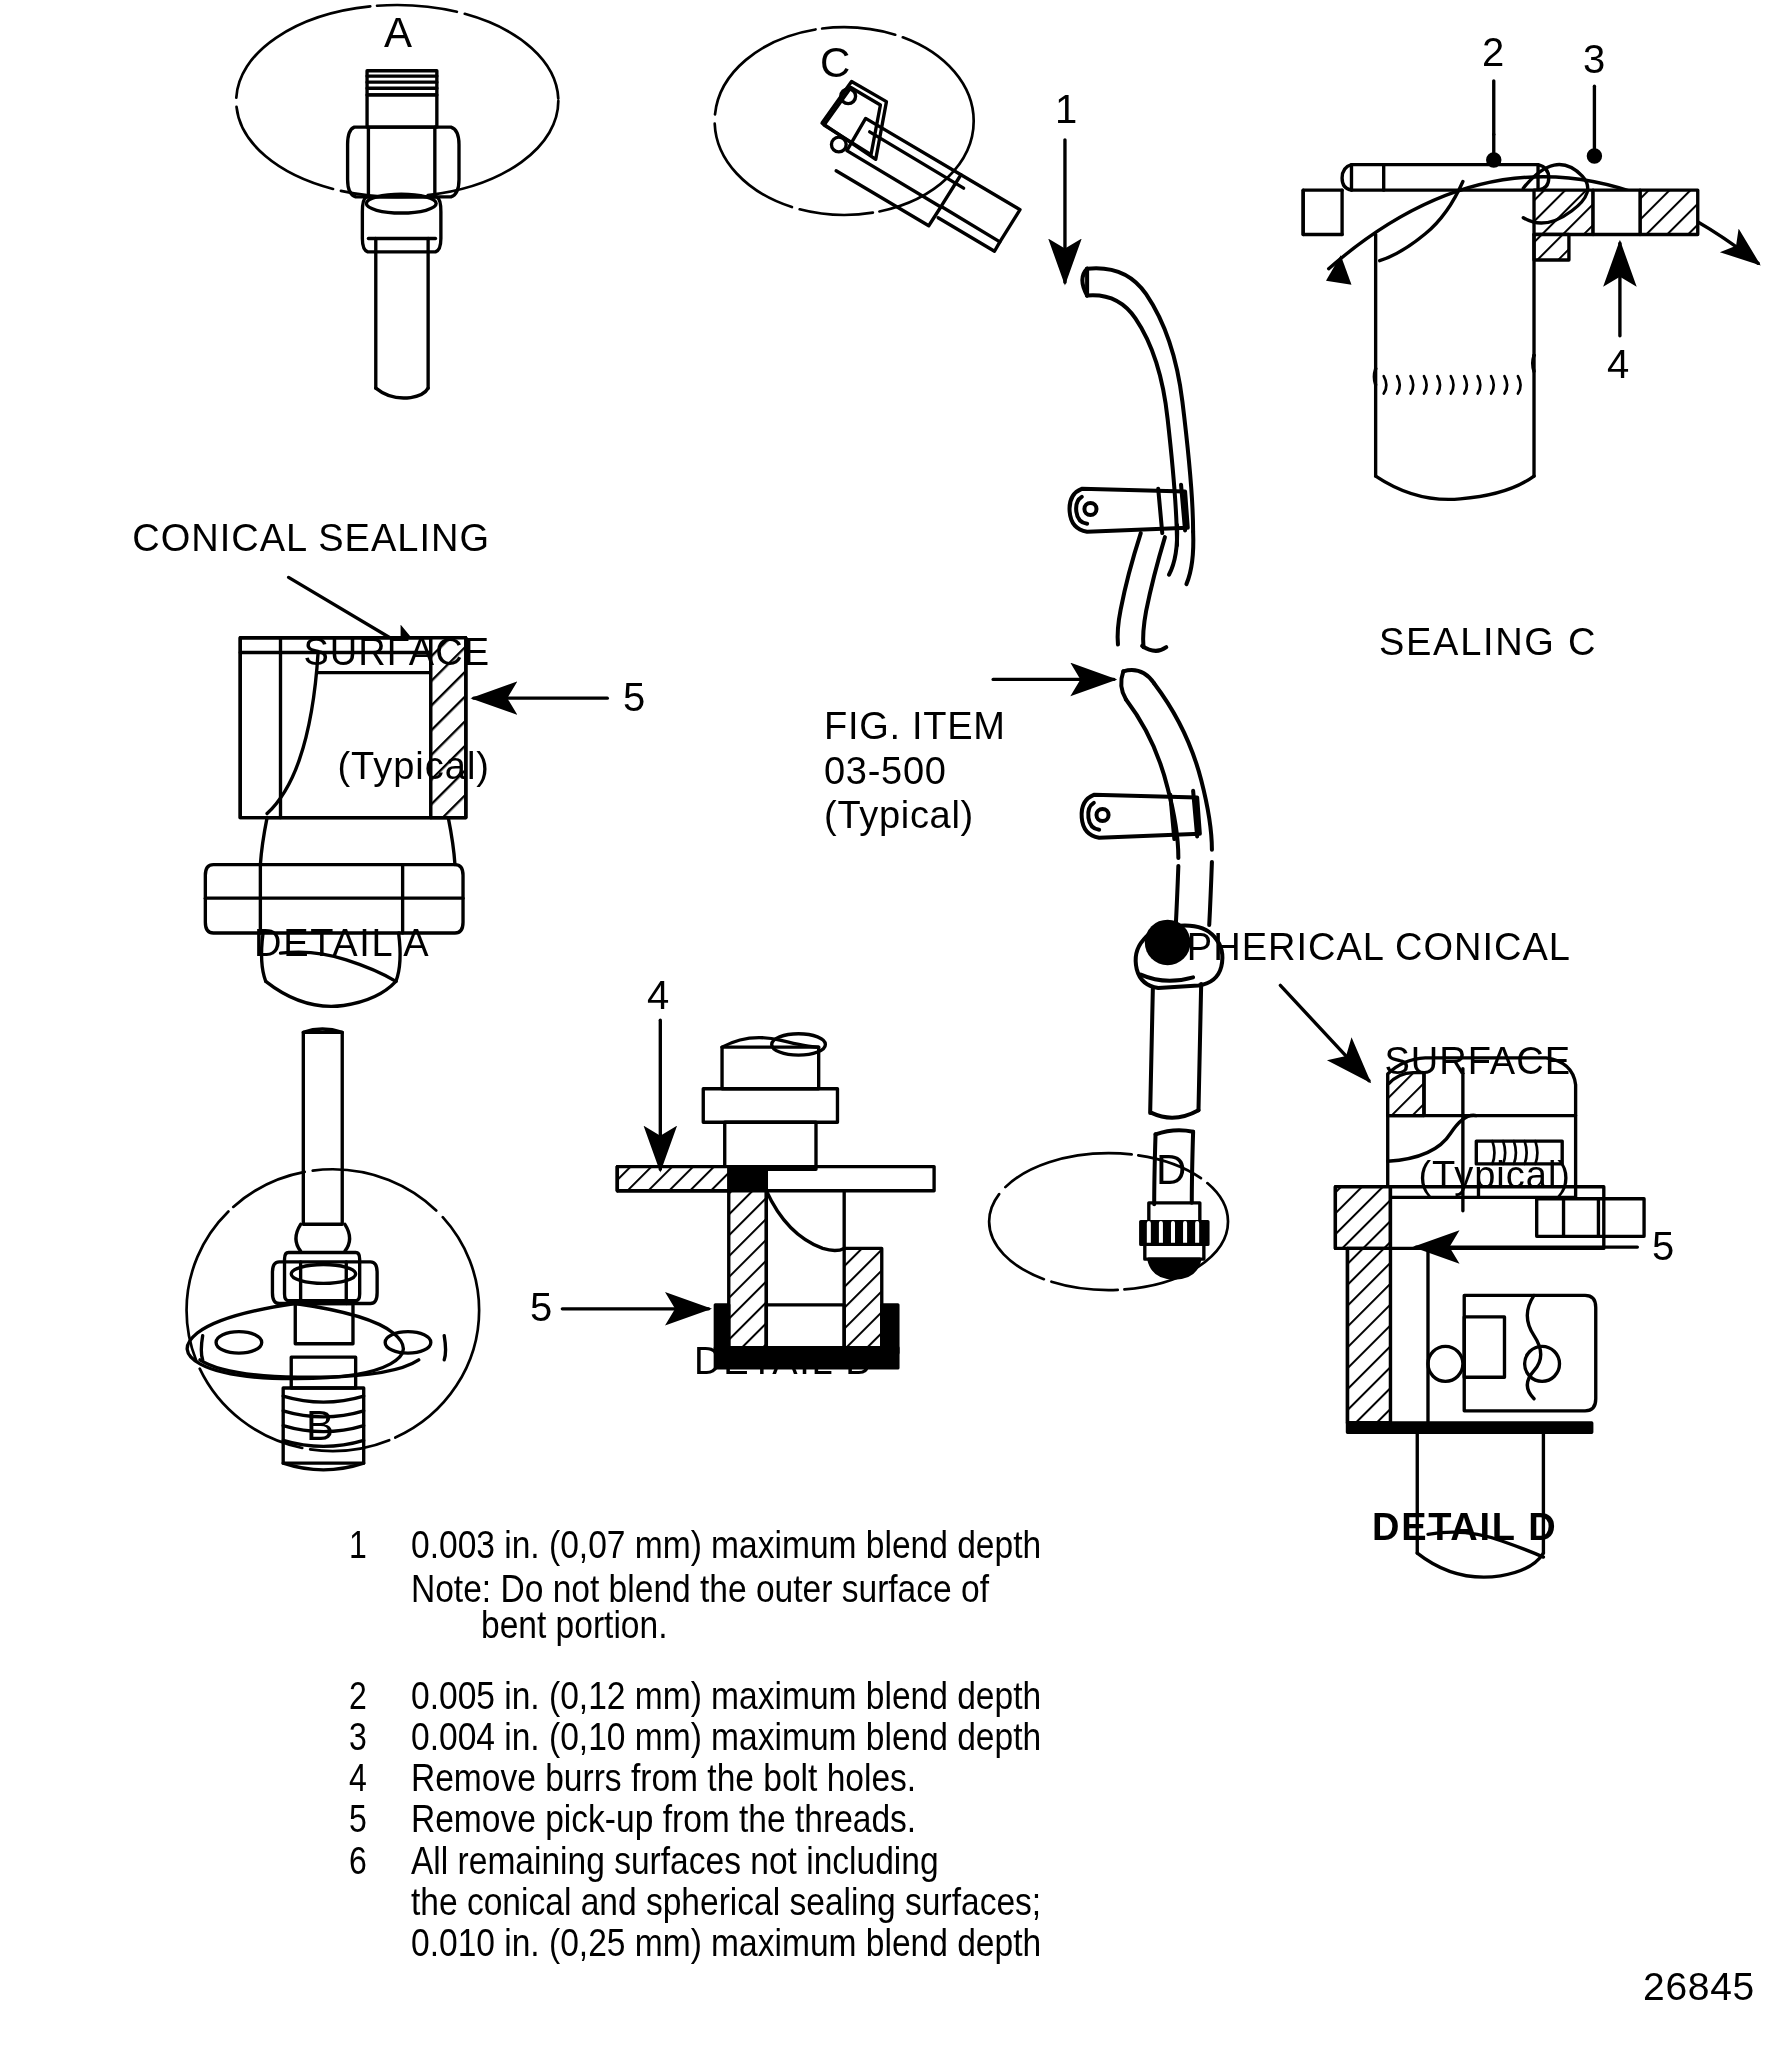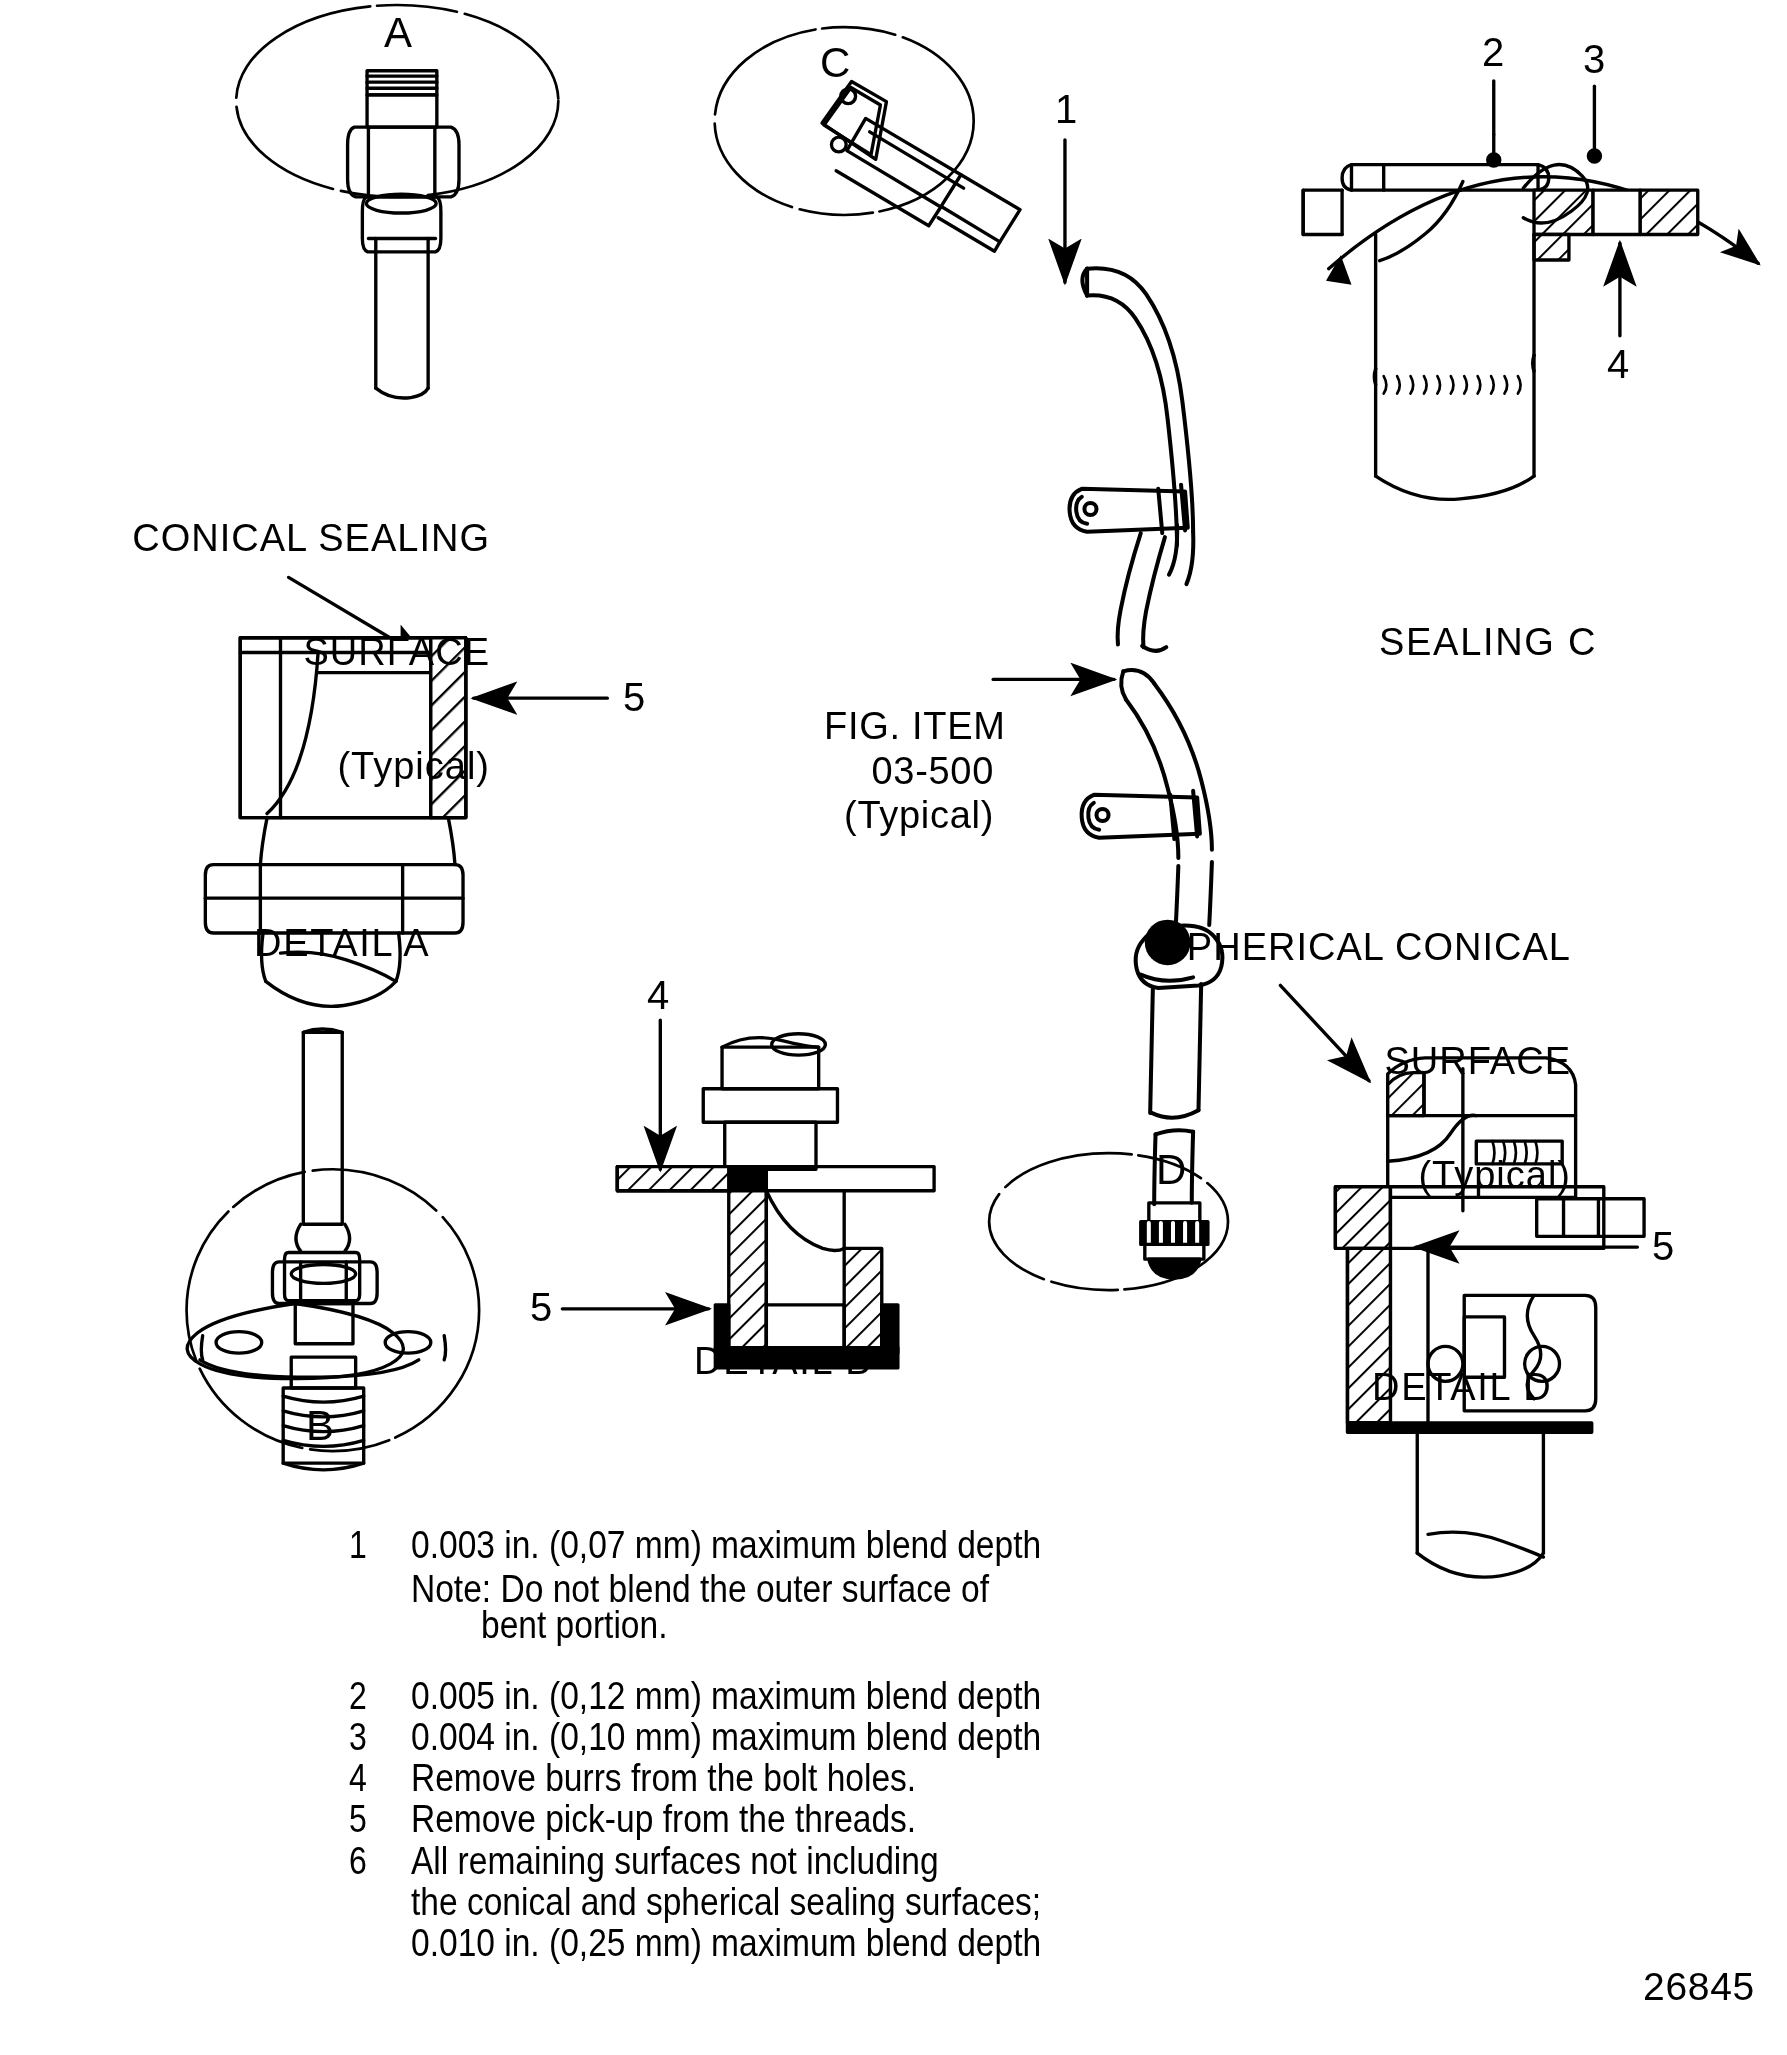--- a/index.html
+++ b/index.html
@@ -50,21 +50,21 @@
   }
   .cap .sub {
     display: block;
   }
   .detail-cap {
     font-size: 38px;
     letter-spacing: 1.7px;
   }
   .figitem {
     font-size: 38px;
-    text-align: right;
+    text-align: left;
     letter-spacing: 0.7px;
     line-height: 1.18;
   }
   
   #legend {
     position: absolute;
     left: 349px;
     top: 1525px;
     width: 1007px;
     font-size: 39px;
@@ -448,21 +448,21 @@
     <span class="sub">SURFACE</span>
     <span class="sub">(Typical)</span>
   </div>
 
   <div class="lbl detail-cap" style="left:254px; top:924px;">DETAIL A</div>
 
   <div class="lbl detail-cap" style="left:694px; top:1342px;">DETAIL B</div>
 
   <div class="lbl detail-cap" style="left:1379px; top:623px;">SEALING C</div>
 
-  <div class="lbl detail-cap" style="left:1372px; top:1368px;">DETAIL D</div>
+  <div class="lbl detail-cap" style="left:1372px; top:1508px;font-weight:bold;">DETAIL D</div>
 
   <div id="legend">
 
     <div class="leg-row">
       <div class="leg-num">1</div>
       <div class="leg-txt">0.003 in. (0,07 mm) maximum blend depth</div>
     </div>
 
     <div class="leg-row leg-note leg-indent">
       <div class="leg-txt">Note: Do not blend the outer surface of</div>

